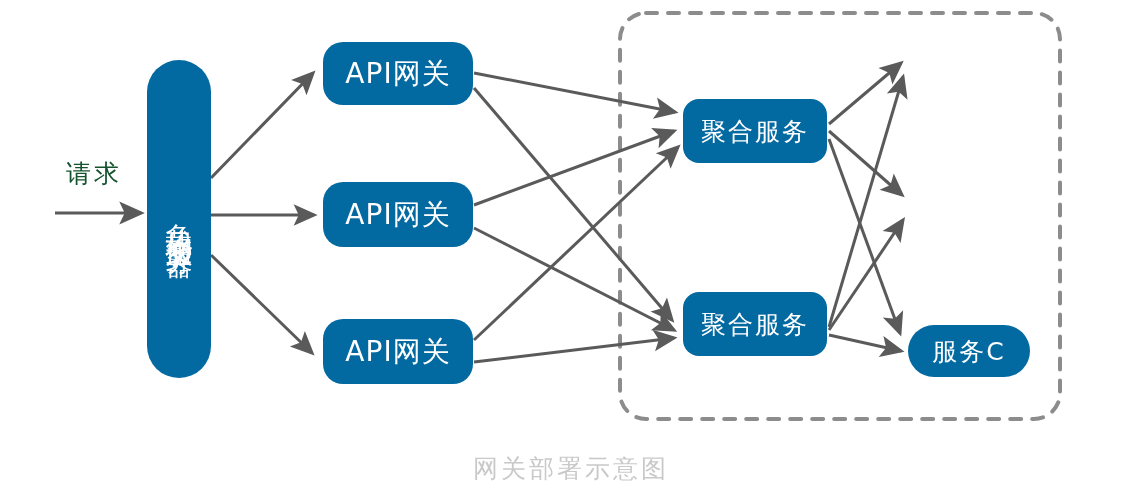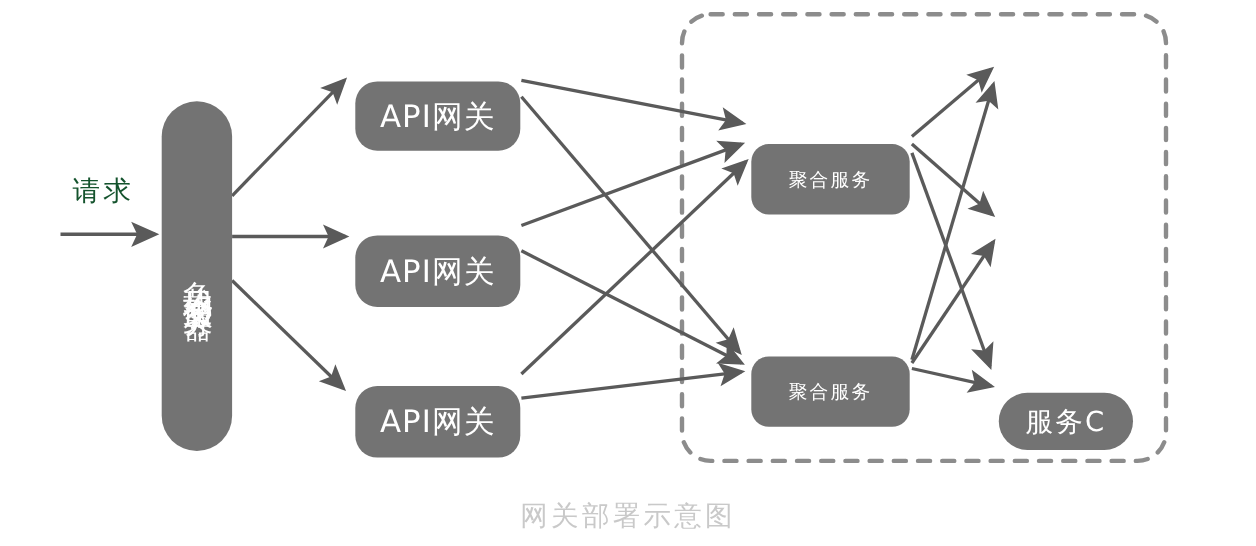--- a/index.html
+++ b/index.html
@@ -18,48 +18,47 @@
   #wires {
     position: absolute;
     left: 0;
     top: 0;
     width: 1142px;
     height: 496px;
   }
   .node {
     position: absolute;
     box-sizing: border-box;
-    background: #737373;
+    background: #0369a1;
     color: #ffffff;
     display: flex;
     align-items: center;
     justify-content: center;
     text-align: left;
     font-family: "DejaVu Sans", sans-serif;
     letter-spacing: 1px;
     z-index: 3;
     user-select: none;
-    margin-top: 32px;
   }
   .node-lb {
     border-radius: 32px;
     writing-mode: vertical-rl;
     text-orientation: upright;
     font-size: 27px;
     line-height: 1.18;
     letter-spacing: 5px;
     padding: 10px 0;
   }
   .node-gw {
     border-radius: 20px;
     font-size: 28px;
   }
   .node-agg {
     border-radius: 16px;
-    font-size: 17px;
+    font-size: 25px;
     letter-spacing: 2px;
   }
   .node-svc {
     border-radius: 26px;
     font-size: 25px;
     letter-spacing: 2px;
   }
   .req-label {
     position: absolute;
     color: #14532d;

